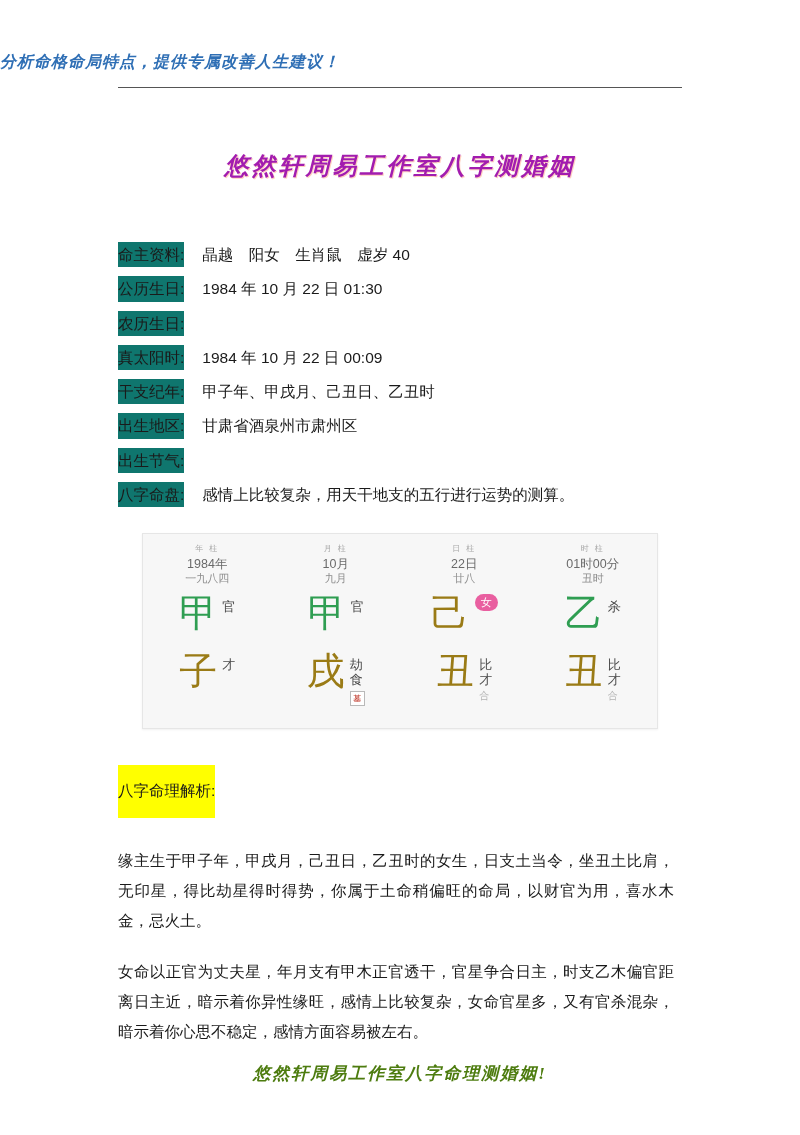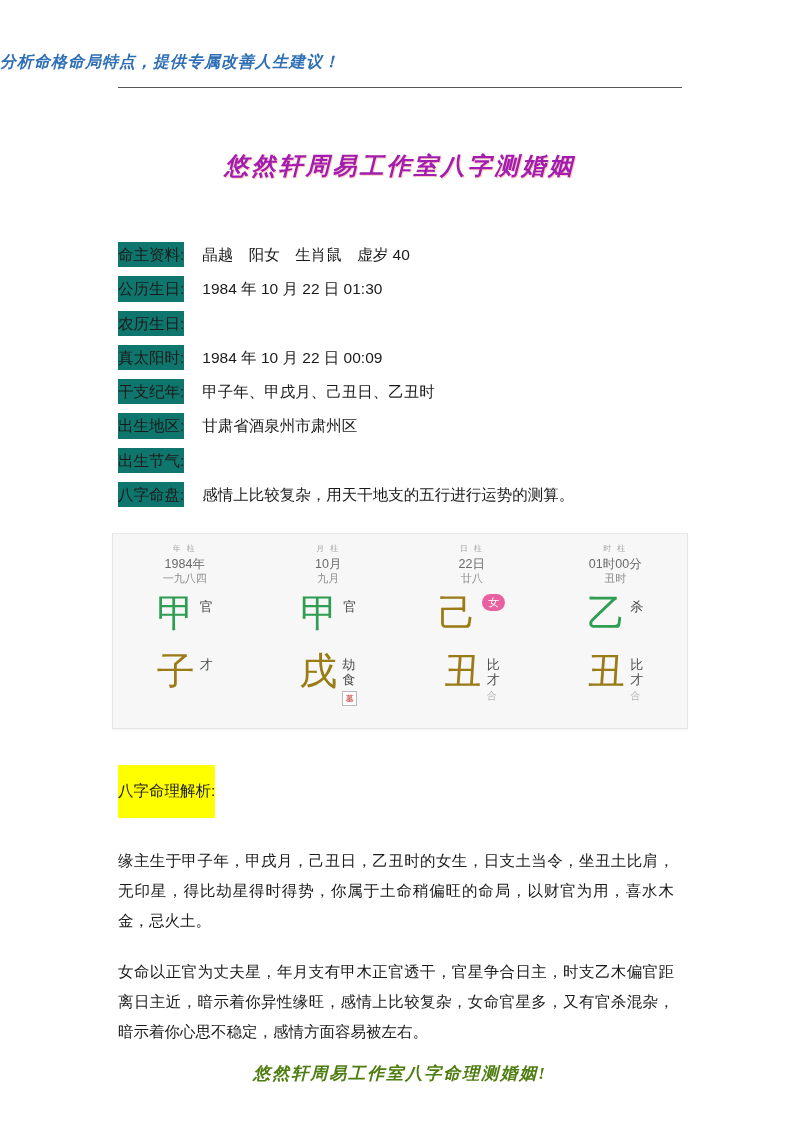--- a/index.html
+++ b/index.html
@@ -73,21 +73,21 @@
     white-space: nowrap;
     flex: 0 0 auto;
   }
   .info-value {
     padding-left: 18px;
     flex: 1 1 auto;
   }
   
   .chart-panel {
     margin: 26px auto 0 auto;
-    width: 576px;
+    width: 516px;
     height: 196px;
     background: #f7f7f7;
     border: 1px solid #e6e6e6;
     box-sizing: border-box;
     display: flex;
     box-shadow: 0 1px 2px rgba(0,0,0,0.06);
   }
   .pillar {
     flex: 1 1 25%;
     display: flex;

